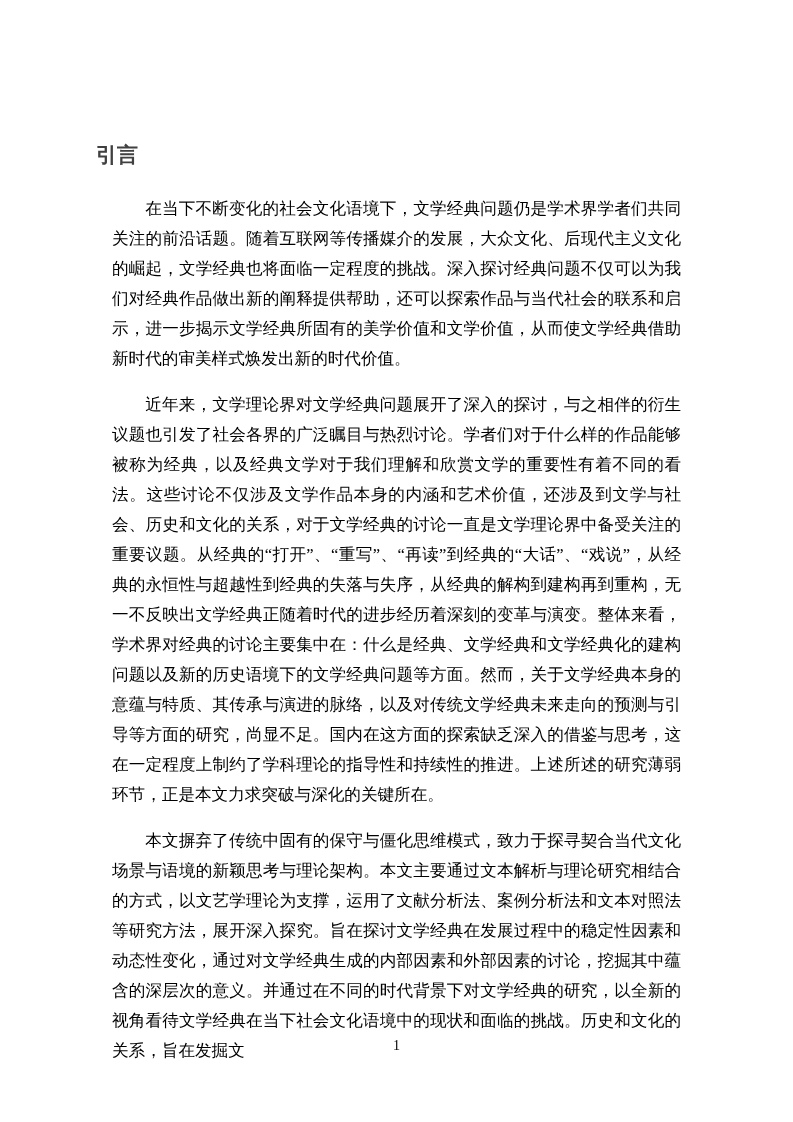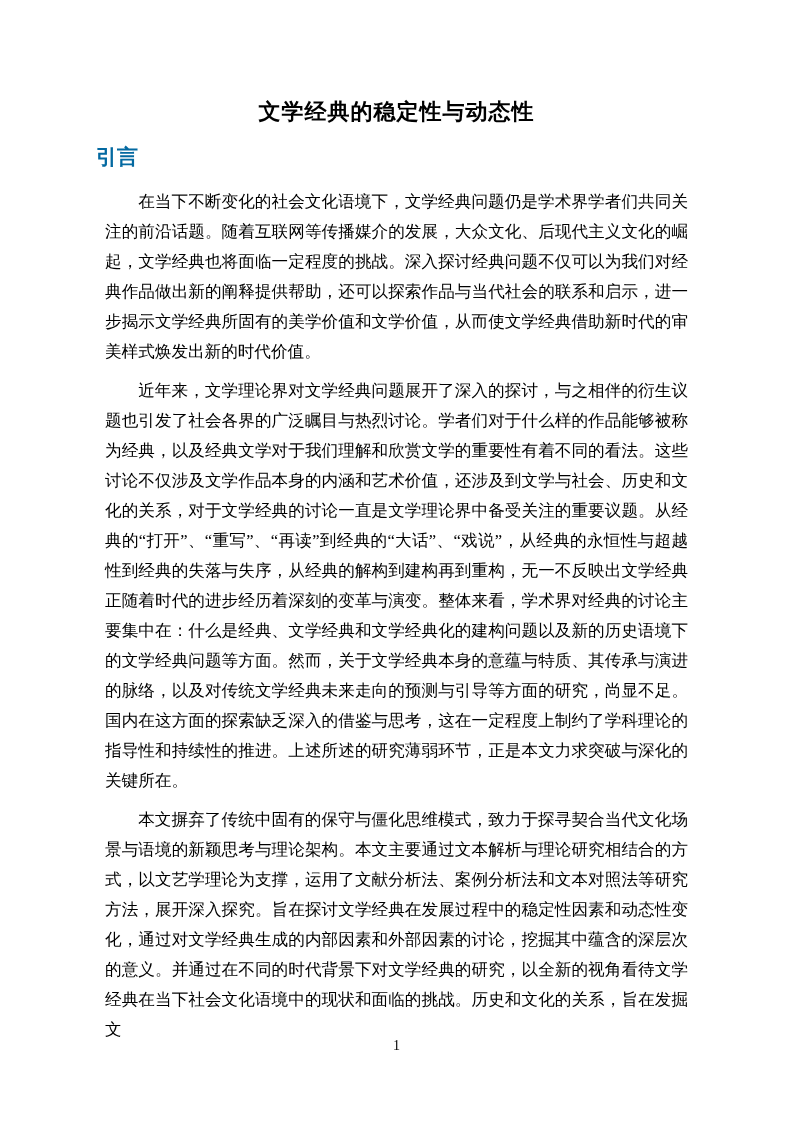--- a/index.html
+++ b/index.html
@@ -27,34 +27,34 @@
     font-size: 22px;
     line-height: 32px;
     letter-spacing: 1px;
     color: #000000;
   }
   .section-heading {
     position: absolute;
     top: 142px;
     left: 96px;
     width: 601px;
-    font-family: Liberation Sans, sans-serif;
+    font-family: Liberation Mono, monospace;
     font-weight: bold;
     font-size: 21px;
     line-height: 30px;
-    color: #0369a1;
+    color: #404040;
   }
   .body-text {
     position: absolute;
     top: 178px;
     left: 96px;
     width: 601px;
   }
   .body-text p {
-    margin: 9px;
+    margin: 16px;
     padding: 0;
     font-size: 16.6px;
     line-height: 30px;
     text-align: justify;
     text-justify: inter-ideograph;
     text-indent: 2em;
     color: #000000;
     font-family: "Liberation Serif", "DejaVu Serif", serif;
   }
   .page-number {
@@ -67,21 +67,20 @@
     line-height: 20px;
     color: #000000;
     font-family: "Liberation Serif", "DejaVu Serif", serif;
   }
 </style>
 </head>
 <body>
 
 <div class="page">
 
-  <div class="doc-title">文学经典的稳定性与动态性</div>
 
   <div class="section-heading">引言</div>
 
   <div class="body-text">
     <p>在当下不断变化的社会文化语境下，文学经典问题仍是学术界学者们共同关注的前沿话题。随着互联网等传播媒介的发展，大众文化、后现代主义文化的崛起，文学经典也将面临一定程度的挑战。深入探讨经典问题不仅可以为我们对经典作品做出新的阐释提供帮助，还可以探索作品与当代社会的联系和启示，进一步揭示文学经典所固有的美学价值和文学价值，从而使文学经典借助新时代的审美样式焕发出新的时代价值。</p>
     <p>近年来，文学理论界对文学经典问题展开了深入的探讨，与之相伴的衍生议题也引发了社会各界的广泛瞩目与热烈讨论。学者们对于什么样的作品能够被称为经典，以及经典文学对于我们理解和欣赏文学的重要性有着不同的看法。这些讨论不仅涉及文学作品本身的内涵和艺术价值，还涉及到文学与社会、历史和文化的关系，对于文学经典的讨论一直是文学理论界中备受关注的重要议题。从经典的“打开”、“重写”、“再读”到经典的“大话”、“戏说”，从经典的永恒性与超越性到经典的失落与失序，从经典的解构到建构再到重构，无一不反映出文学经典正随着时代的进步经历着深刻的变革与演变。整体来看，学术界对经典的讨论主要集中在：什么是经典、文学经典和文学经典化的建构问题以及新的历史语境下的文学经典问题等方面。然而，关于文学经典本身的意蕴与特质、其传承与演进的脉络，以及对传统文学经典未来走向的预测与引导等方面的研究，尚显不足。国内在这方面的探索缺乏深入的借鉴与思考，这在一定程度上制约了学科理论的指导性和持续性的推进。上述所述的研究薄弱环节，正是本文力求突破与深化的关键所在。</p>
     <p>本文摒弃了传统中固有的保守与僵化思维模式，致力于探寻契合当代文化场景与语境的新颖思考与理论架构。本文主要通过文本解析与理论研究相结合的方式，以文艺学理论为支撑，运用了文献分析法、案例分析法和文本对照法等研究方法，展开深入探究。旨在探讨文学经典在发展过程中的稳定性因素和动态性变化，通过对文学经典生成的内部因素和外部因素的讨论，挖掘其中蕴含的深层次的意义。并通过在不同的时代背景下对文学经典的研究，以全新的视角看待文学经典在当下社会文化语境中的现状和面临的挑战。历史和文化的关系，旨在发掘文</p>
   </div>
 
   <div class="page-number">1</div>

